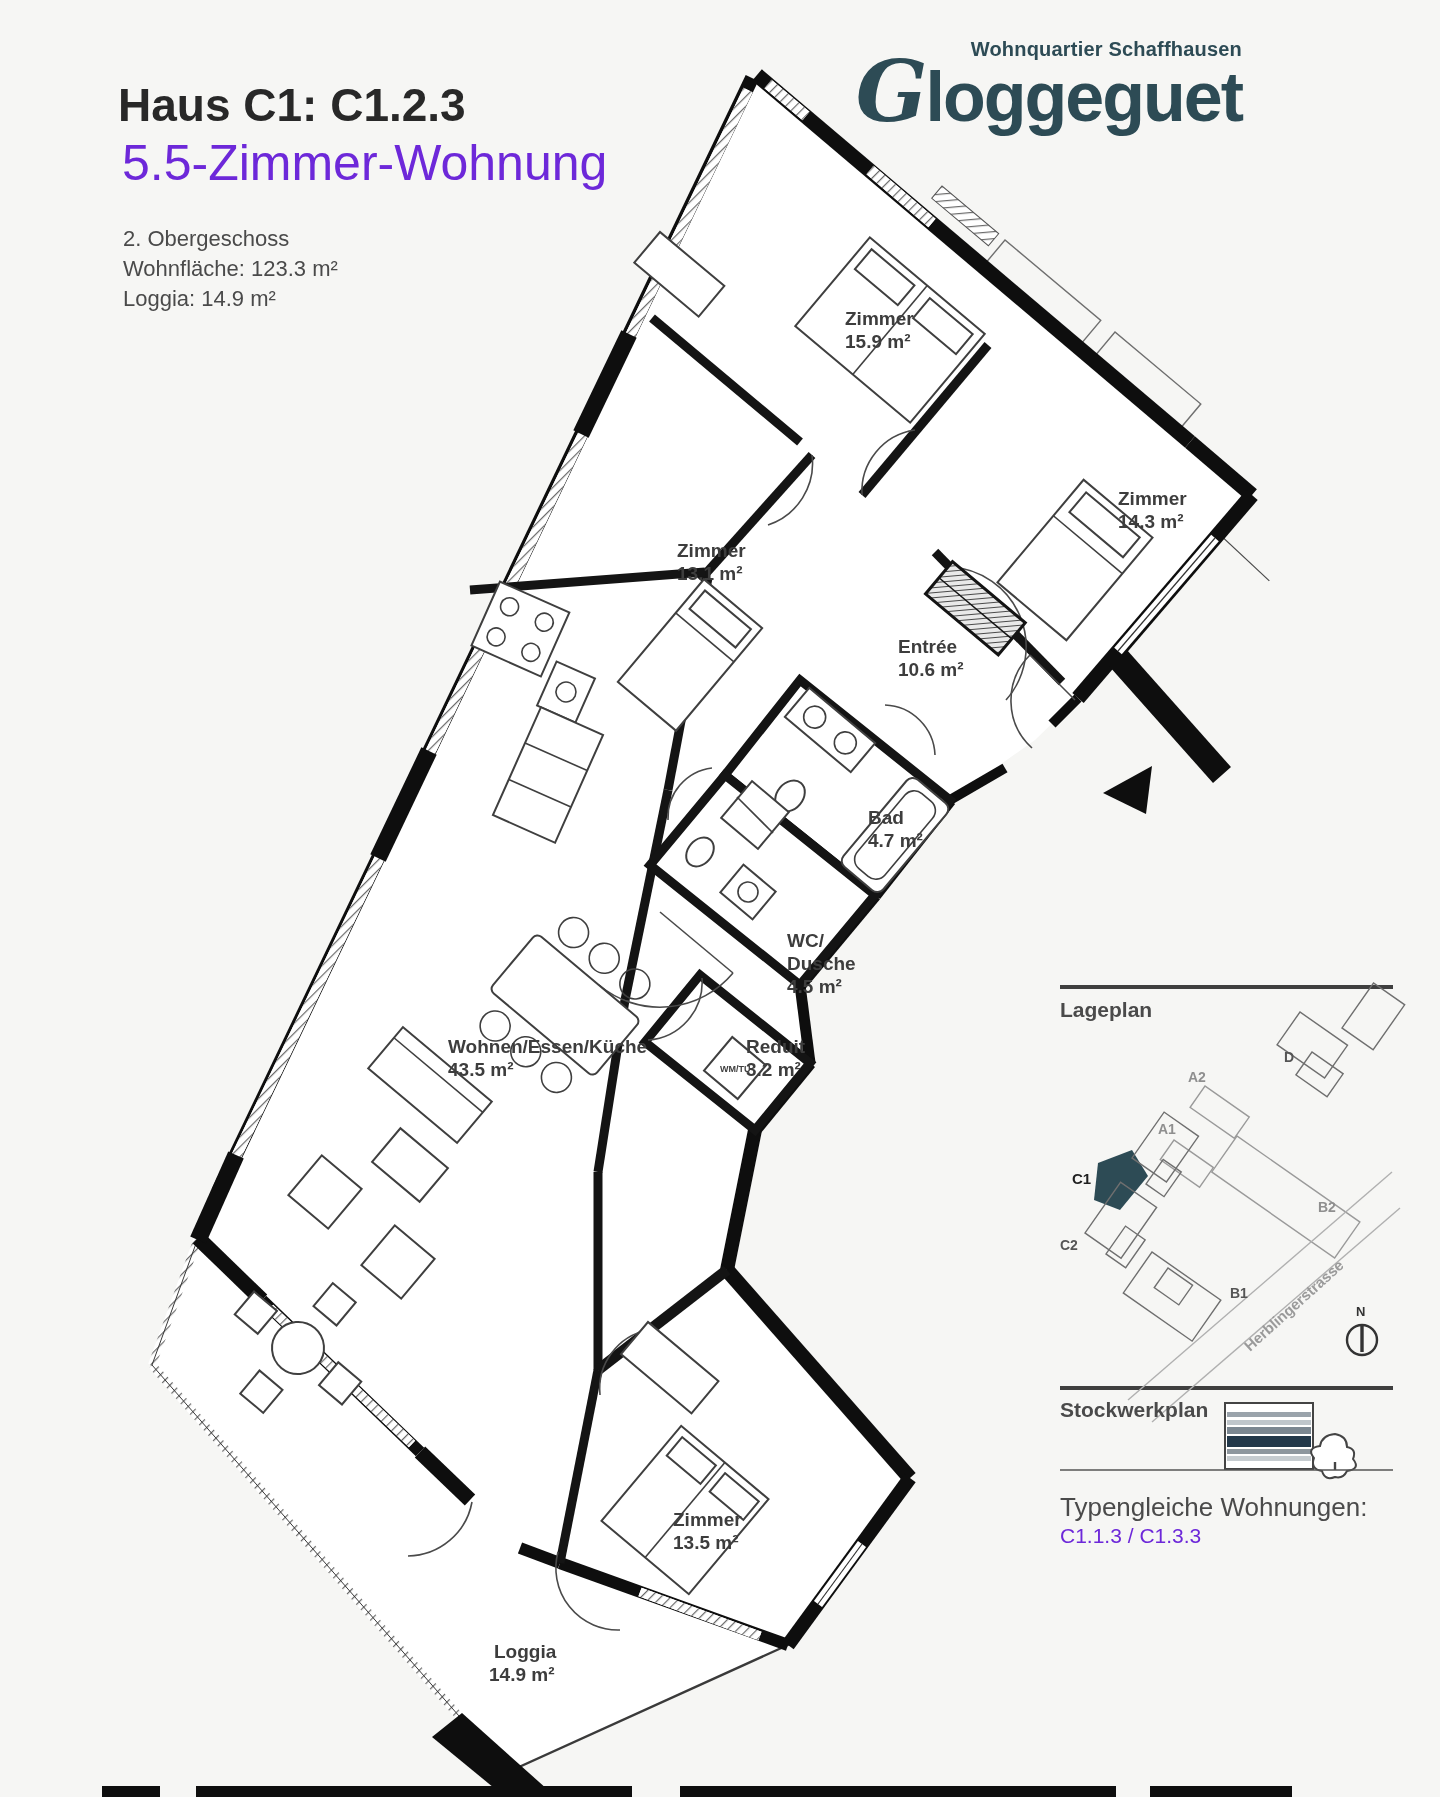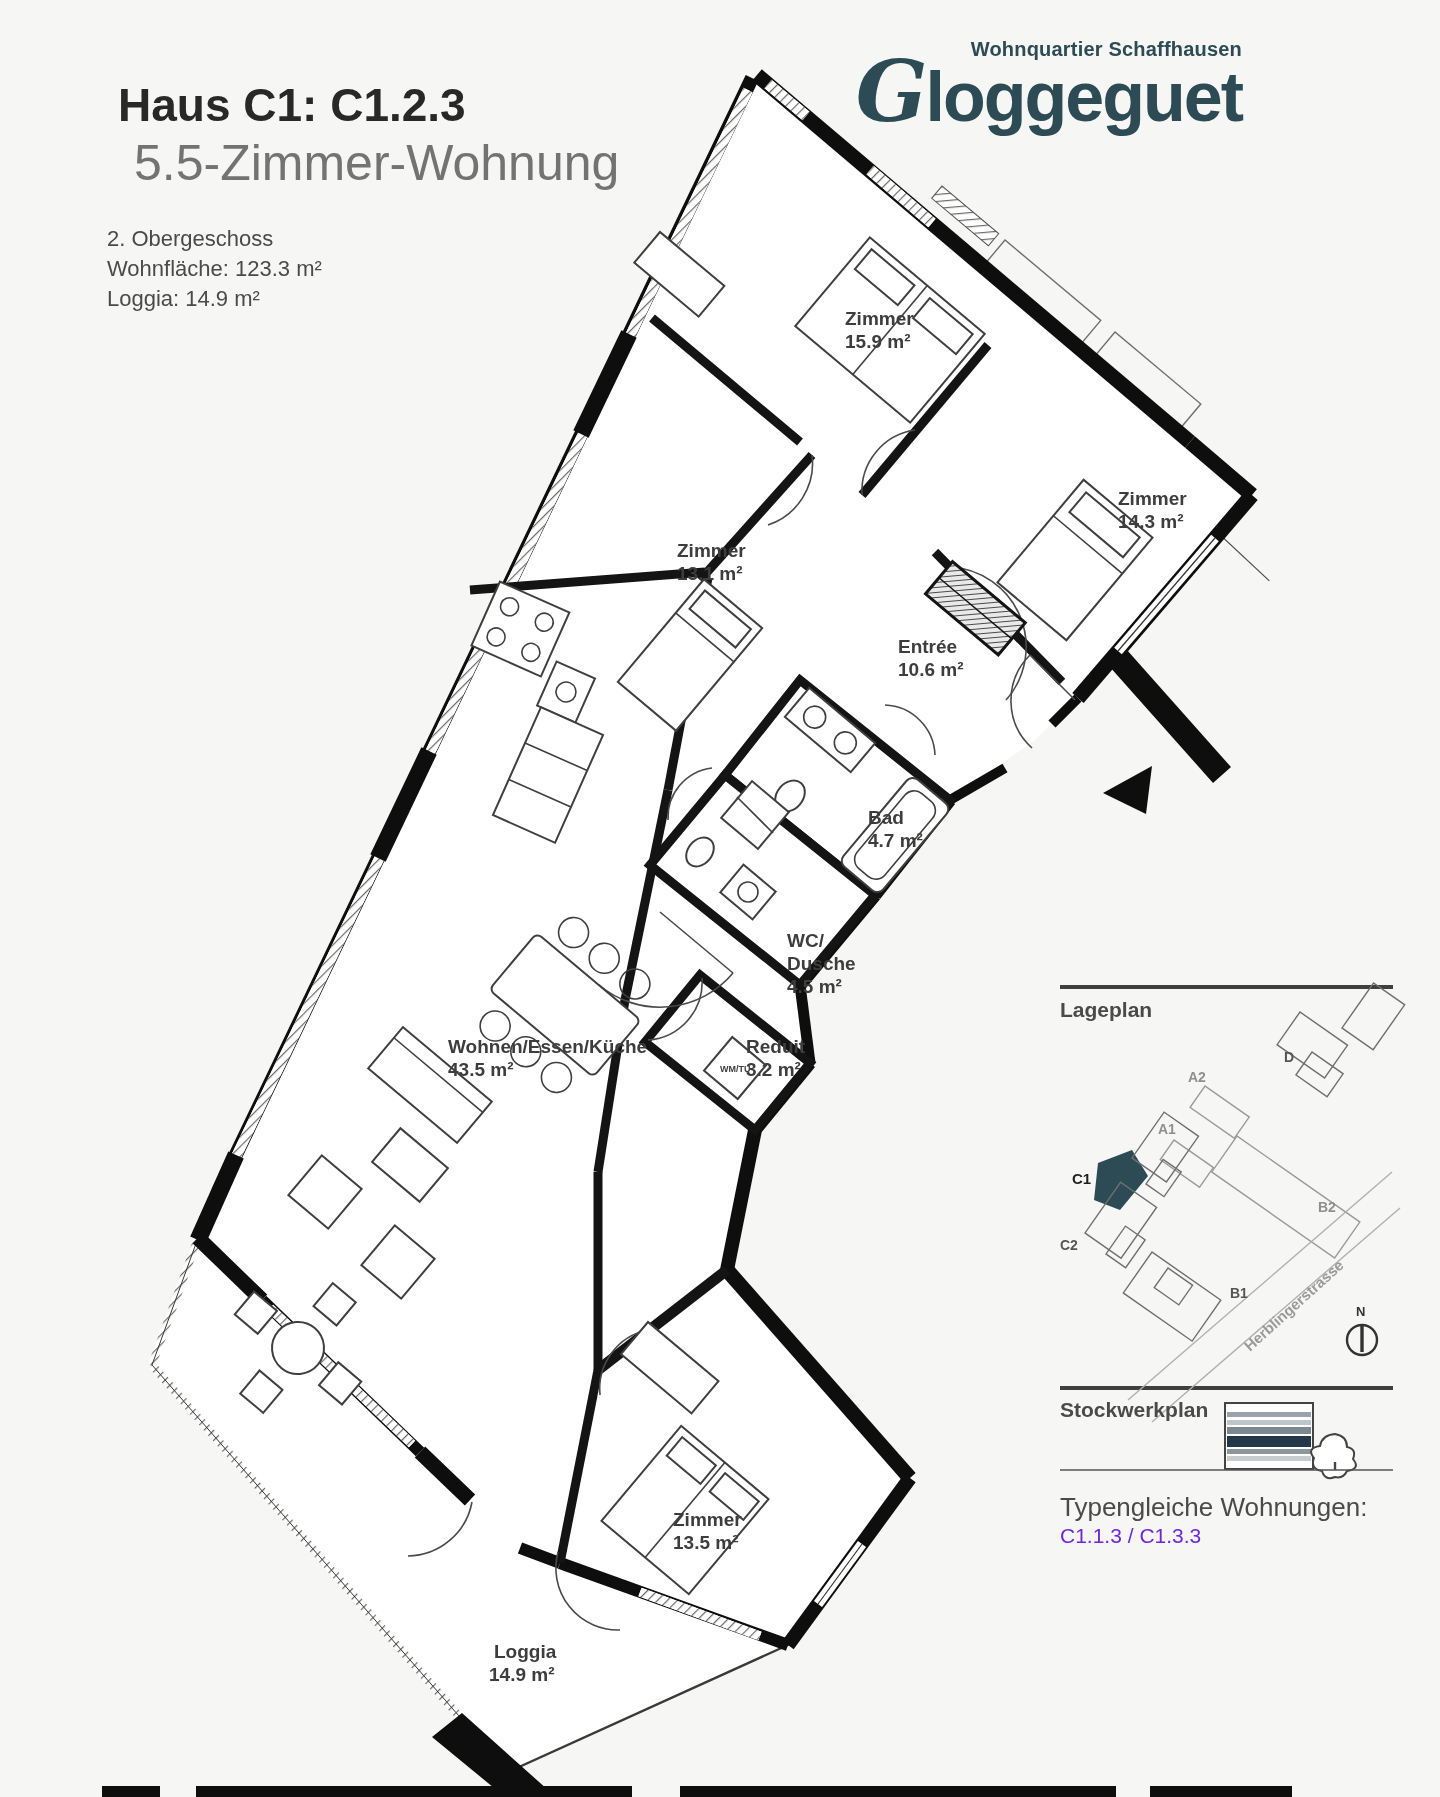--- a/index.html
+++ b/index.html
@@ -5,22 +5,22 @@
   html,body{margin:0;padding:0;}
   body{
     width:1440px;height:1797px;position:relative;overflow:hidden;
     background:#f6f6f4;
     font-family:"Liberation Sans", sans-serif;
     color:#2e2e2e;
   }
   .abs{position:absolute;}
   
   #title{left:118px;top:78px;font-size:46px;font-weight:bold;letter-spacing:0;color:#282828;}
-  #subtitle{left:134px;top:134px;font-size:50px;font-weight:400;color:#737373;}
-  .meta{left:107px;font-size:22px;color:#4a4a4a;}
+  #subtitle{left:122px;top:134px;font-size:50px;font-weight:400;color:#6d28d9;}
+  .meta{left:123px;font-size:22px;color:#4a4a4a;}
   #meta1{top:226px;} #meta2{top:256px;} #meta3{top:286px;}
   
   #brand{right:198px;top:38px;text-align:right;color:#2d4b55;}
   #brand .tagline{font-size:20px;font-weight:bold;letter-spacing:.2px;}
   #brand .name{font-size:70px;font-weight:bold;letter-spacing:-2px;line-height:62px;margin-left:20px;}
   #brand .name .g{font-family:"DejaVu Serif", serif;font-style:italic;font-size:84px;font-weight:bold;}
   
   .side-title{left:1060px;font-size:21px;font-weight:bold;color:#4a4a4a;text-align:center;}
   #lageplan-title{top:998px;}
   #stockwerk-title{top:1398px;}

